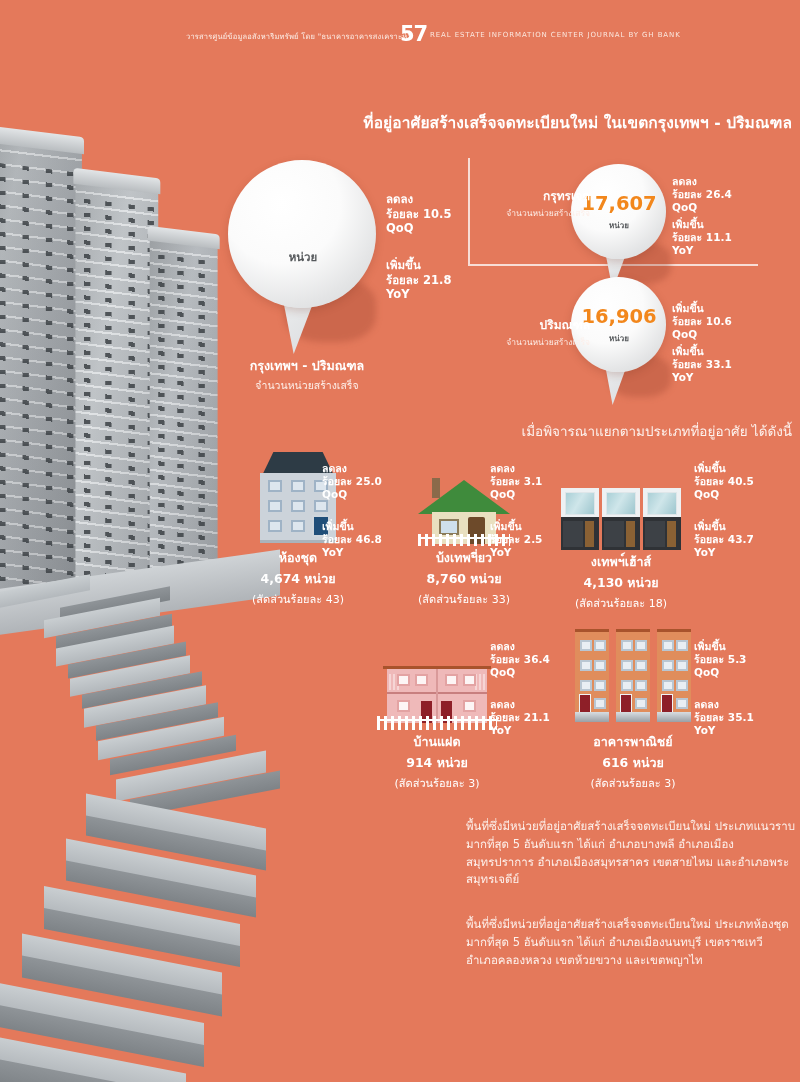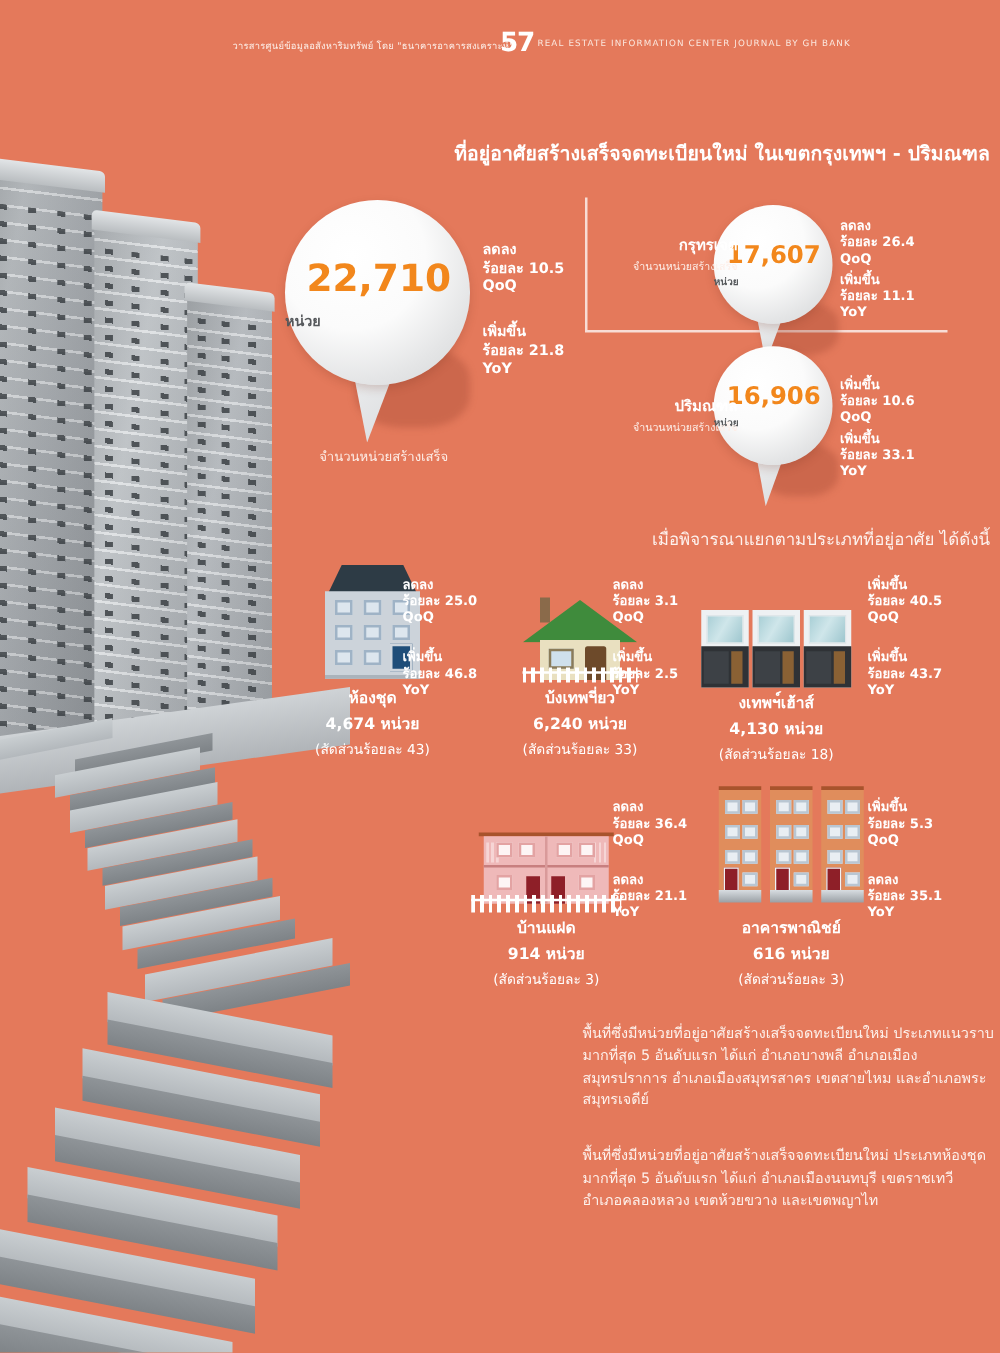--- a/index.html
+++ b/index.html
@@ -43,21 +43,21 @@
   .subtitle{position:absolute;left:380px;top:420px;width:412px;text-align:right;font-size:13.5px;color:#fdf2ee;}
 
   
   .pin{position:absolute;}
   .pin .bulb{position:absolute;left:0;top:0;border-radius:50%;
      background:radial-gradient(circle at 36% 30%,#ffffff 0%,#fbfbfb 42%,#e4e5e6 72%,#d2d4d6 100%);
      box-shadow:0 3px 8px rgba(120,50,30,.22);}
   .pin .tail{position:absolute;background:linear-gradient(135deg,#f2f3f4,#d9dbdd);}
   .pin .shadow{position:absolute;background:rgba(150,64,42,.30);filter:blur(3px);border-radius:40%;}
   .pin .num{position:absolute;width:100%;text-align:center;color:#f2871c;font-weight:bold;}
-  .pin .unit{position:absolute;width:100%;text-align:left;color:#55585b;font-weight:bold;}
+  .pin .unit{position:absolute;width:100%;text-align:center;color:#55585b;font-weight:bold;}
 
   .pin-main{left:228px;top:160px;width:150px;height:205px;}
   .pin-main .bulb{width:148px;height:148px;}
   .pin-main .num{top:46px;font-size:30px;}
   .pin-main .unit{top:88px;font-size:11.5px;}
 
   .pin-sm{width:96px;height:140px;}
   .pin-sm .bulb{width:95px;height:95px;}
   .pin-sm .num{top:28px;font-size:19.5px;}
   .pin-sm .unit{top:55px;font-size:8px;}
@@ -227,24 +227,24 @@
   </div>
 </div>
 
 <div class="title">ที่อยู่อาศัยสร้างเสร็จจดทะเบียนใหม่ ในเขตกรุงเทพฯ - ปริมณฑล</div>
 <div class="subtitle">เมื่อพิจารณาแยกตามประเภทที่อยู่อาศัย ได้ดังนี้</div>
 
 <div class="pin pin-main">
   <div class="shadow" style="left:56px;top:118px;width:92px;height:64px;"></div>
   <div class="tail" style="left:48px;top:104px;width:52px;height:90px;clip-path:polygon(0 0,100% 0,34% 100%);"></div>
   <div class="bulb"></div>
-  <div class="num">22,710</div>
   <div class="unit">หน่วย</div>
 </div>
 <div class="pin-caption cap-main">
+  <div class="c1">กรุงเทพฯ - ปริมณฑล</div>
   <div class="c2">จำนวนหน่วยสร้างเสร็จ</div>
 </div>
 <div class="stat" style="left:386px;top:192px;">ลดลง
 ร้อยละ 10.5
 QoQ</div>
 <div class="stat" style="left:386px;top:258px;">เพิ่มขึ้น
 ร้อยละ 21.8
 YoY</div>
 
 <div class="divider div-v"></div>
@@ -322,21 +322,21 @@
       <div class="roof"></div>
       <div class="body"></div>
       <div class="w"></div>
       <div class="door"></div>
       <div class="fence"></div>
       <div class="fencebar"></div>
     </div>
   </div>
   <div class="lbl" style="top:76px;">
     <div class="t1">บ้งเทพฯี่ยว</div>
-    <div class="t2">6,240 หน่วย</div>
+    <div class="t2">8,760 หน่วย</div>
     <div class="t3">(สัดส่วนร้อยละ 33)</div>
   </div>
 </div>
 <div class="stat small" style="left:490px;top:462px;">ลดลง
 ร้อยละ 3.1
 QoQ</div>
 <div class="stat small" style="left:490px;top:520px;">เพิ่มขึ้น
 ร้อยละ 2.5
 YoY</div>
 

